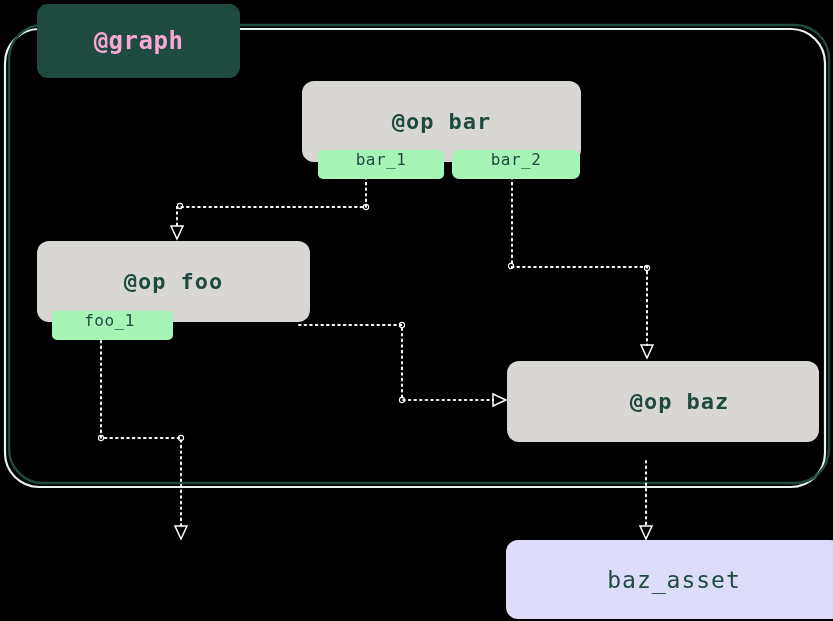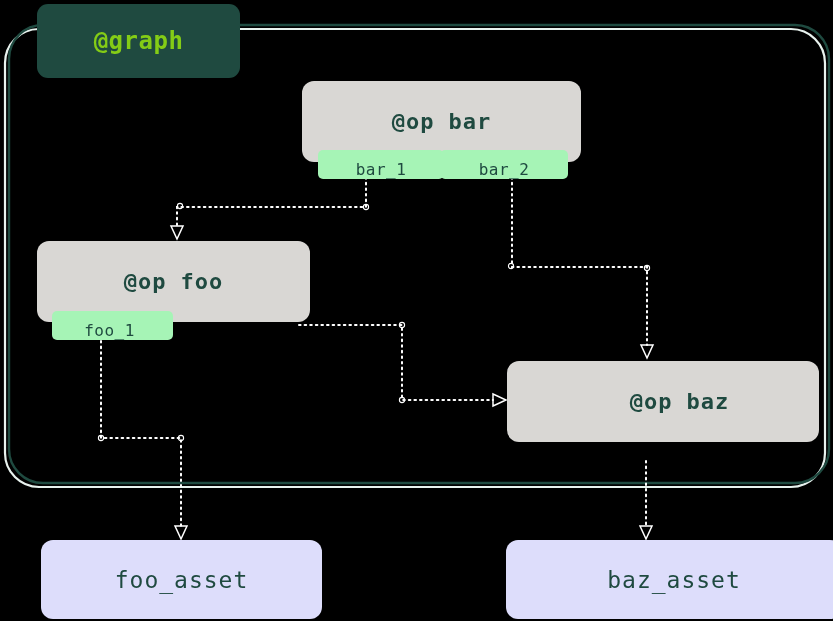--- a/index.html
+++ b/index.html
@@ -39,21 +39,21 @@
     width: 203px;
     height: 74px;
     background: #1f4a40;
     border-radius: 11px;
     display: flex;
     align-items: center;
     justify-content: center;
     z-index: 5;
   }
   .graph-label-text {
-    color: #84cc16;
+    color: #f9a8d4;
     font-size: 24px;
     font-weight: bold;
     letter-spacing: 0.5px;
   }
 
   
   .op-node {
     position: absolute;
     background: #d9d7d4;
     border-radius: 12px;
@@ -69,21 +69,21 @@
     font-weight: bold;
   }
 
   
   .port {
     position: absolute;
     background: #a6f4b6;
     border-radius: 5px;
     height: 29px;
     display: flex;
-    align-items: flex-end;
+    align-items: flex-start;
     justify-content: center;
     padding: 0 14px;
     z-index: 6;
   }
   .port-text {
     color: #1f4a40;
     font-size: 16px;
     letter-spacing: 0.5px;
     white-space: nowrap;
   }
@@ -161,35 +161,32 @@
   <div class="graph-label">
     <span class="graph-label-text">@graph</span>
   </div>
 
   <div class="op-node" style="left:302px; top:81px; width:279px; height:81px;">
     <span class="op-title">@op bar</span>
   </div>
   <div class="port" style="left:318px; top:150px; width:98px;">
     <span class="port-text">bar_1</span>
   </div>
-  <div class="port" style="left:440px; top:150px; width:100px;">
+  <div class="port" style="left:452px; top:150px; width:100px;border-radius:7px;">
     <span class="port-text">bar_2</span>
   </div>
 
   <div class="op-node" style="left:37px; top:241px; width:273px; height:81px;">
     <span class="op-title">@op foo</span>
   </div>
   <div class="port" style="left:52px; top:311px; width:99px;padding-left:8px;">
     <span class="port-text">foo_1</span>
   </div>
 
   <div class="op-node" style="left:507px; top:361px; width:279px; height:81px;padding-left:33px;">
     <span class="op-title">@op baz</span>
   </div>
 
-  <div class="asset-node" style="left:41px; top:540px; width:281px; height:79px;">
-    <span class="asset-title">foo_asset</span>
-  </div>
   <div class="asset-node" style="left:506px; top:540px; width:336px; height:79px;">
     <span class="asset-title">baz_asset</span>
   </div>
 
 </div>
 
 </body></html>

